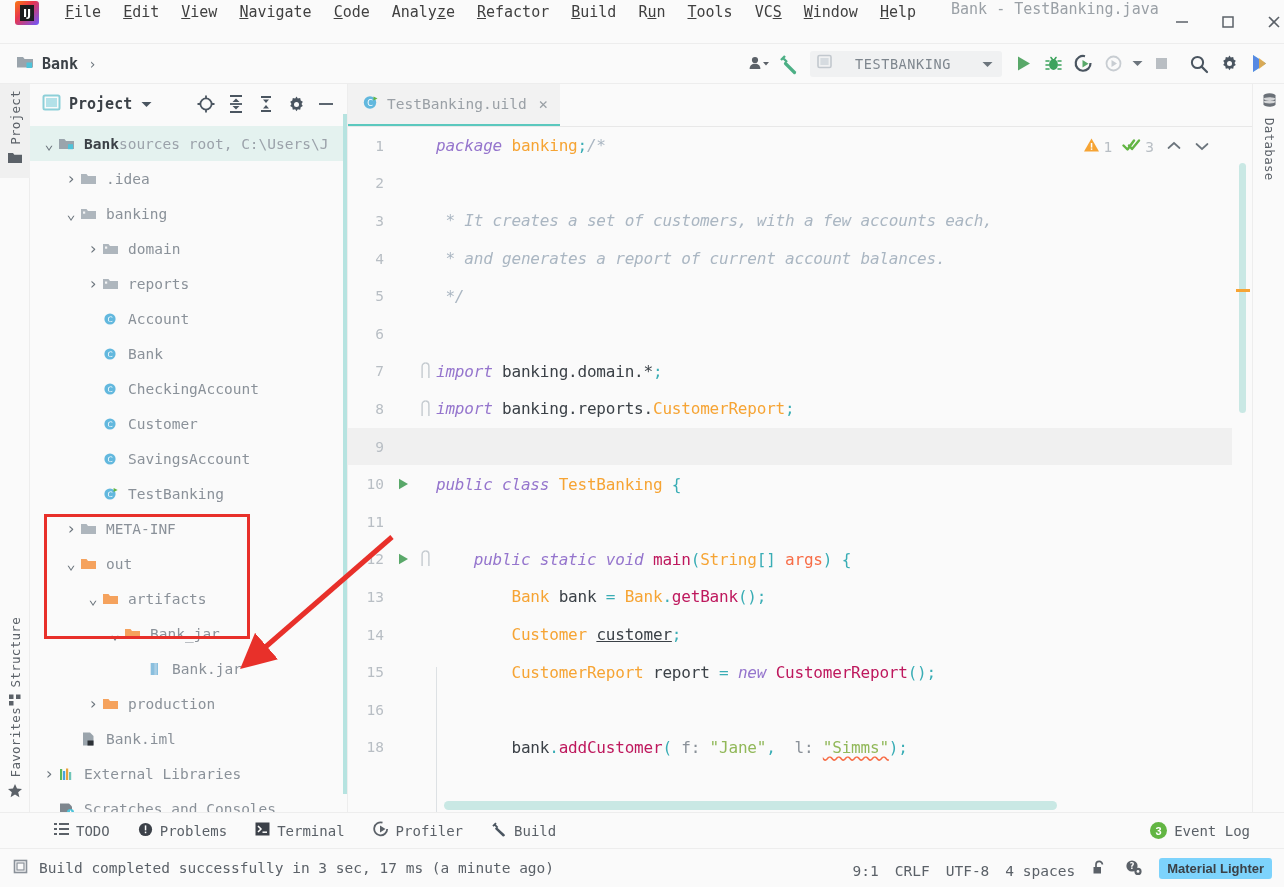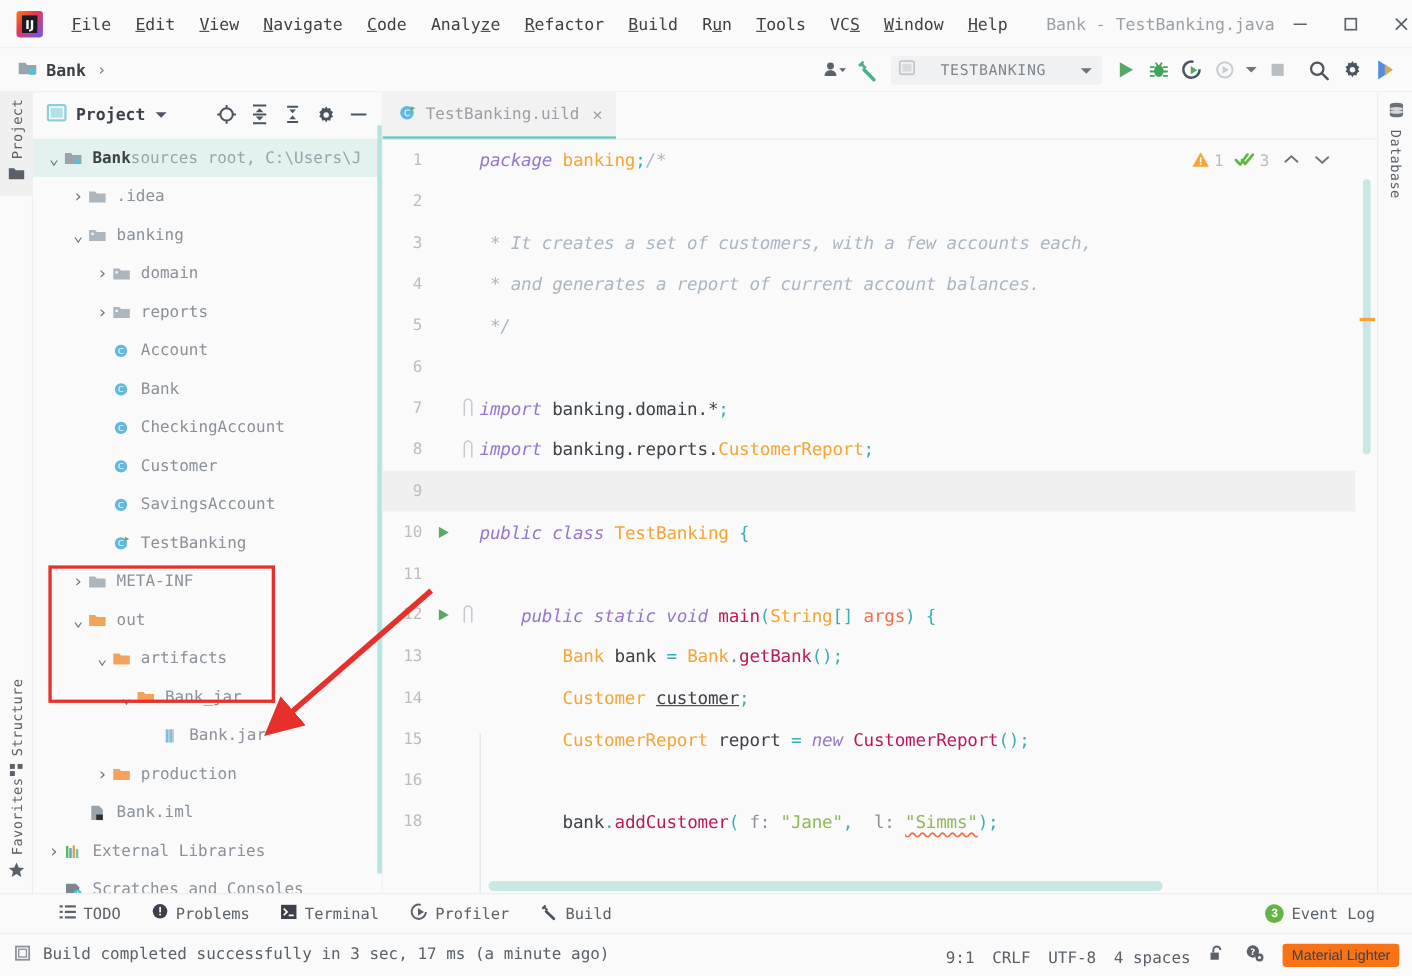--- a/index.html
+++ b/index.html
@@ -7,21 +7,21 @@
   body {
     font-family: "DejaVu Sans Mono", monospace;
     background:#FAFAFA;
     color:#4A5560;
     -webkit-font-smoothing: antialiased;
   }
   .app { position:relative; width:1284px; height:887px; background:#FAFAFA; }
 
   
   .menubar {
-    height:44px; display:flex; align-items:center;
+    height:44px; display:flex; align-items:flex-start;
     background:#FAFAFA; border-bottom:1px solid #EDEDED;
     padding-left:14px; gap:0;
   }
   .logo { width:26px; height:26px; position:relative; margin-right:14px; flex:none; }
   .logo svg { display:block; }
   .menuitem {
     font-family:"DejaVu Sans Mono", monospace;
     font-size:15px; color:#404040; padding:3px 11px; white-space:nowrap;
     letter-spacing:0px;
   }
@@ -161,21 +161,21 @@
     background:#FAFAFA; border-top:1px solid #EDEDED;
   }
   .btw { display:flex; align-items:center; gap:7px; font-size:14px; color:#5B6168; padding:0 14px; }
   .statusbar {
     position:absolute; left:0; right:0; bottom:0; height:39px;
     display:flex; align-items:center; padding:0 12px; gap:0;
     background:#FAFAFA; border-top:1px solid #EDEDED; font-size:14.5px; color:#5B6168;
   }
   .sb-left { display:flex; align-items:center; gap:10px; }
   .sb-right { margin-left:auto; display:flex; align-items:flex-end; gap:16px; }
-  .theme-chip { background:#f97316; border-radius:3px; padding:3px 8px; font-family:"Liberation Sans",sans-serif; font-size:13px; color:#3B4147; font-weight:normal; position:relative;}
+  .theme-chip { background:#7dd3fc; border-radius:3px; padding:3px 8px; font-family:"Liberation Sans",sans-serif; font-size:13px; color:#3B4147; font-weight:bold; position:relative;}
   .badge-green {
     width:17px; height:17px; border-radius:50%; background:#62B543; color:#fff;
     font-size:11px; display:flex; align-items:center; justify-content:center; font-weight:bold;
     font-family:"Liberation Sans",sans-serif;
   }
   .arrow-annot { position:absolute; pointer-events:none; }
 </style>
 </head>
 <body>
 

